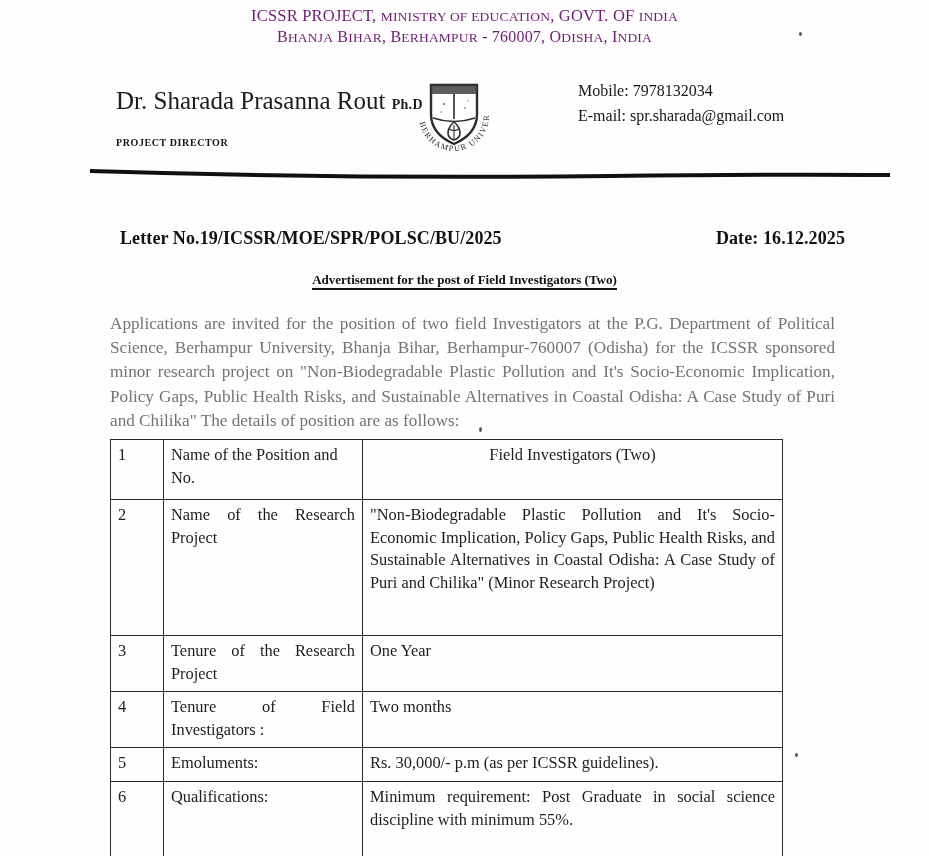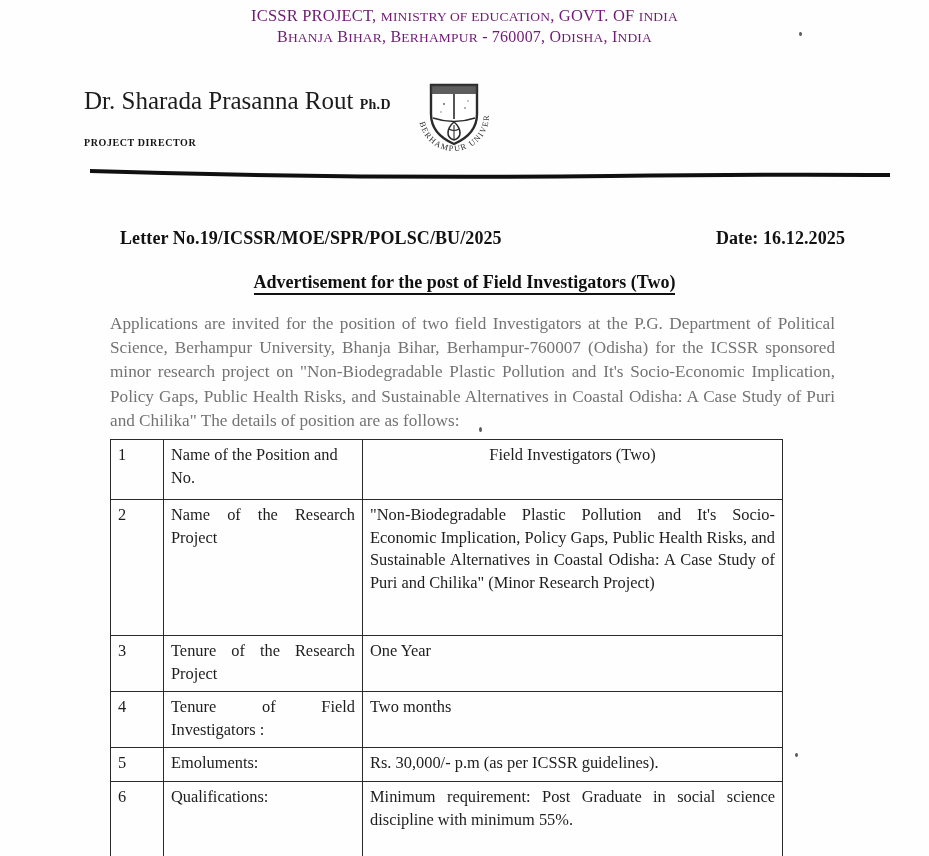--- a/index.html
+++ b/index.html
@@ -38,21 +38,21 @@
     white-space: nowrap;
   }
   .lh-line1 { font-size: 16.5px; line-height: 20px; }
   .lh-line2 { font-size: 16.5px; line-height: 20px; }
   .lh-line3 { font-size: 16px; line-height: 20px; }
   .smallcap { font-size: 13.5px; }
 
   
   .name-block {
     position: absolute;
-    left: 84px;
+    left: 116px;
     top: 86px;
   }
   .director-name {
     font-size: 25px;
     line-height: 30px;
     font-weight: normal;
     color: #1c1c1c;
     white-space: nowrap;
   }
   .director-name .phd {
@@ -113,21 +113,21 @@
   .meta-letterno { letter-spacing: 0.1px; }
   .meta-date { letter-spacing: 0.1px; }
 
   
   .advert-title {
     position: absolute;
     top: 272px;
     left: 0;
     width: 929px;
     text-align: center;
-    font-size: 18px;
+    font-size: 13px;
     font-weight: bold;
     color: #101010;
   }
   .advert-title span {
     border-bottom: 2px solid #111;
     padding-bottom: 1px;
   }
 
   
   .intro {
@@ -221,20 +221,24 @@
         <textPath href="#arcBot" startOffset="6%">BERHAMPUR  UNIVERSITY</textPath>
       </text>
 
       <circle cx="40" cy="40" r="0.9" fill="#555"></circle>
       <circle cx="61" cy="44" r="0.8" fill="#555"></circle>
       <circle cx="37" cy="48" r="0.7" fill="#666"></circle>
       <circle cx="64" cy="37" r="0.7" fill="#666"></circle>
     </svg>
   </div>
 
+  <div class="contact-block">
+    <div class="contact-line">Mobile: 7978132034</div>
+    <div class="contact-line">E-mail: spr.sharada@gmail.com</div>
+  </div>
 
   <div class="divider">
     <svg width="800" height="14" viewBox="0 0 800 14" preserveAspectRatio="none">
       <path d="M 0,3 Q 260,11 520,8 Q 680,6 800,7" fill="none" stroke="#101010" stroke-width="4" stroke-linecap="round"></path>
     </svg>
   </div>
 
   <div class="meta-row">
     <div class="meta-letterno">Letter No.19/ICSSR/MOE/SPR/POLSC/BU/2025</div>
     <div class="meta-date">Date: 16.12.2025</div>

